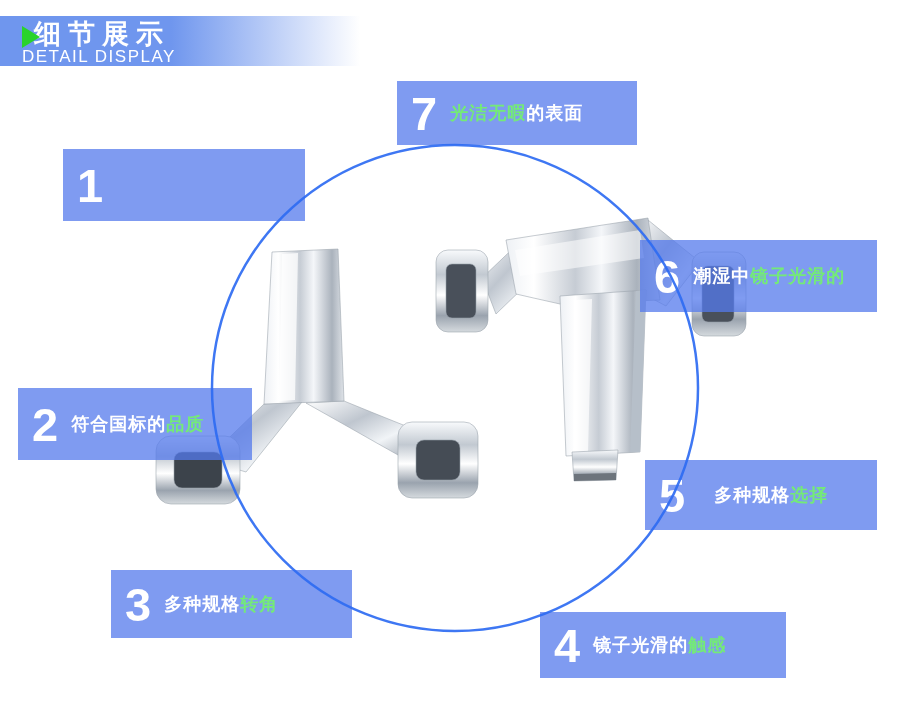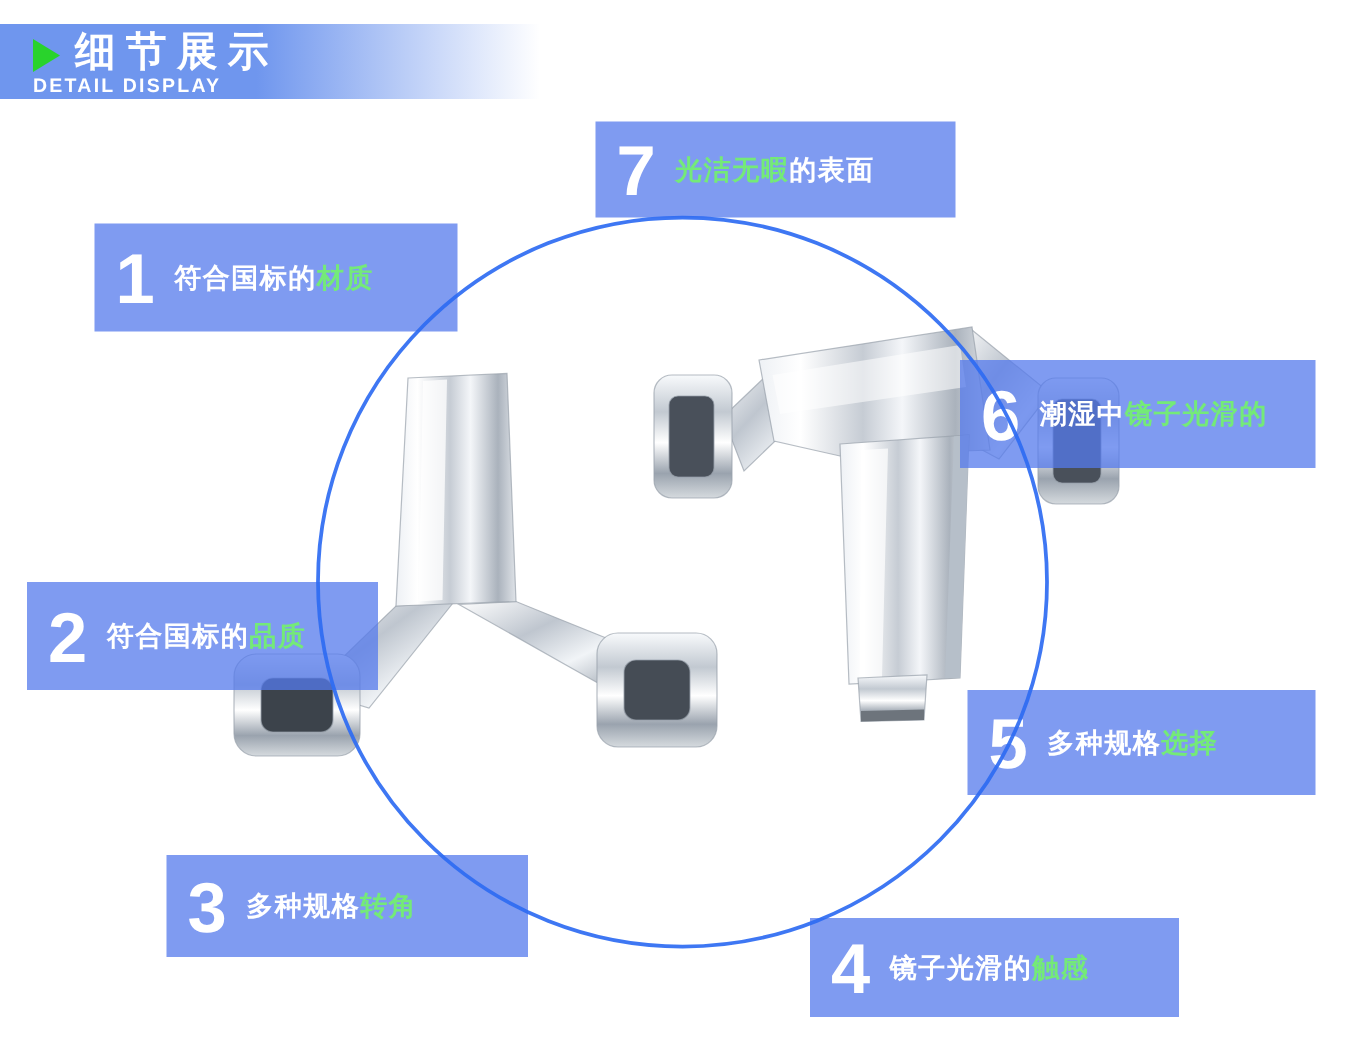--- a/index.html
+++ b/index.html
@@ -14,26 +14,26 @@
     background:linear-gradient(90deg,#6f96ee 0%,#6f96ee 19%,rgba(111,150,238,0) 40%);
   }
   .header-inner{position:absolute;left:22px;top:3px;}
   .arrow-icon{
     display:inline-block;width:0;height:0;
     border-top:11px solid transparent;border-bottom:11px solid transparent;
     border-left:18px solid #29d32c;
     position:absolute;left:0;top:7px;
   }
   .header-title{
-    margin-left:28px;
+    margin-left:12px;
     color:#ffffff;font-size:27px;font-weight:bold;letter-spacing:7px;
     line-height:30px;white-space:nowrap;
   }
   .header-sub{
-    color:#ffffff;font-size:13px;font-weight:bold;letter-spacing:1.5px;
+    color:#ffffff;font-size:17px;font-weight:normal;letter-spacing:1.5px;
     line-height:16px;margin-top:0;white-space:nowrap;
   }
   
   .clips-svg,.circle-svg{position:absolute;left:0;top:0;}
   .clips-svg{z-index:1;}
   .circle-svg{z-index:3;pointer-events:none;}
   
   .callout{
     position:absolute;z-index:2;
     background:rgba(84,122,236,0.75);
@@ -44,21 +44,21 @@
   .callout .num{
     font-size:47px;font-weight:600;line-height:1;
     margin-right:13px;letter-spacing:0;
   }
   .callout .txt{font-size:18px;font-weight:bold;letter-spacing:1px;white-space:nowrap;}
   .callout .txt .green{color:#74ea78;}
   .box-1{left:63px; top:149px;width:242px;height:72px;}
   .box-2{left:18px; top:388px;width:234px;height:72px;}
   .box-3{left:111px;top:570px;width:241px;height:68px;}
   .box-4{left:540px;top:612px;width:246px;height:66px;}
-  .box-5{left:645px;top:460px;width:232px;height:70px;}
+  .box-5{left:645px;top:460px;width:232px;height:70px;gap:16px;}
   .box-6{left:640px;top:240px;width:237px;height:72px;}
   .box-7{left:397px;top:81px; width:240px;height:64px;}
 </style>
 </head>
 <body>
 
 <div class="header-bar">
   <div class="header-inner">
     <span class="arrow-icon"></span>
     <div class="header-title">细节展示</div>
@@ -114,21 +114,20 @@
     <polygon points="560,296 646,290 640,452 566,456" fill="url(#chromeV)"></polygon>
     <polygon points="574,300 592,299 588,452 573,453" fill="#ffffff" fill-opacity="0.7" stroke="none"></polygon>
     <polygon points="646,290 640,452 630,452 636,291" fill="#b6bfc9" stroke="none"></polygon>
     <polygon points="572,452 618,450 616,480 574,481" fill="url(#chromeH)"></polygon>
     <polygon points="574,474 616,473 616,480 574,481" fill="#6d747c" stroke="none"></polygon>
   </g>
 </svg>
 
 <div class="callout box-1">
   <span class="num">1</span>
-  <span class="txt"><span>符合国标的</span><span class="green">材质</span></span>
 </div>
 <div class="callout box-2">
   <span class="num">2</span>
   <span class="txt"><span>符合国标的</span><span class="green">品质</span></span>
 </div>
 <div class="callout box-3">
   <span class="num">3</span>
   <span class="txt"><span>多种规格</span><span class="green">转角</span></span>
 </div>
 <div class="callout box-4">

